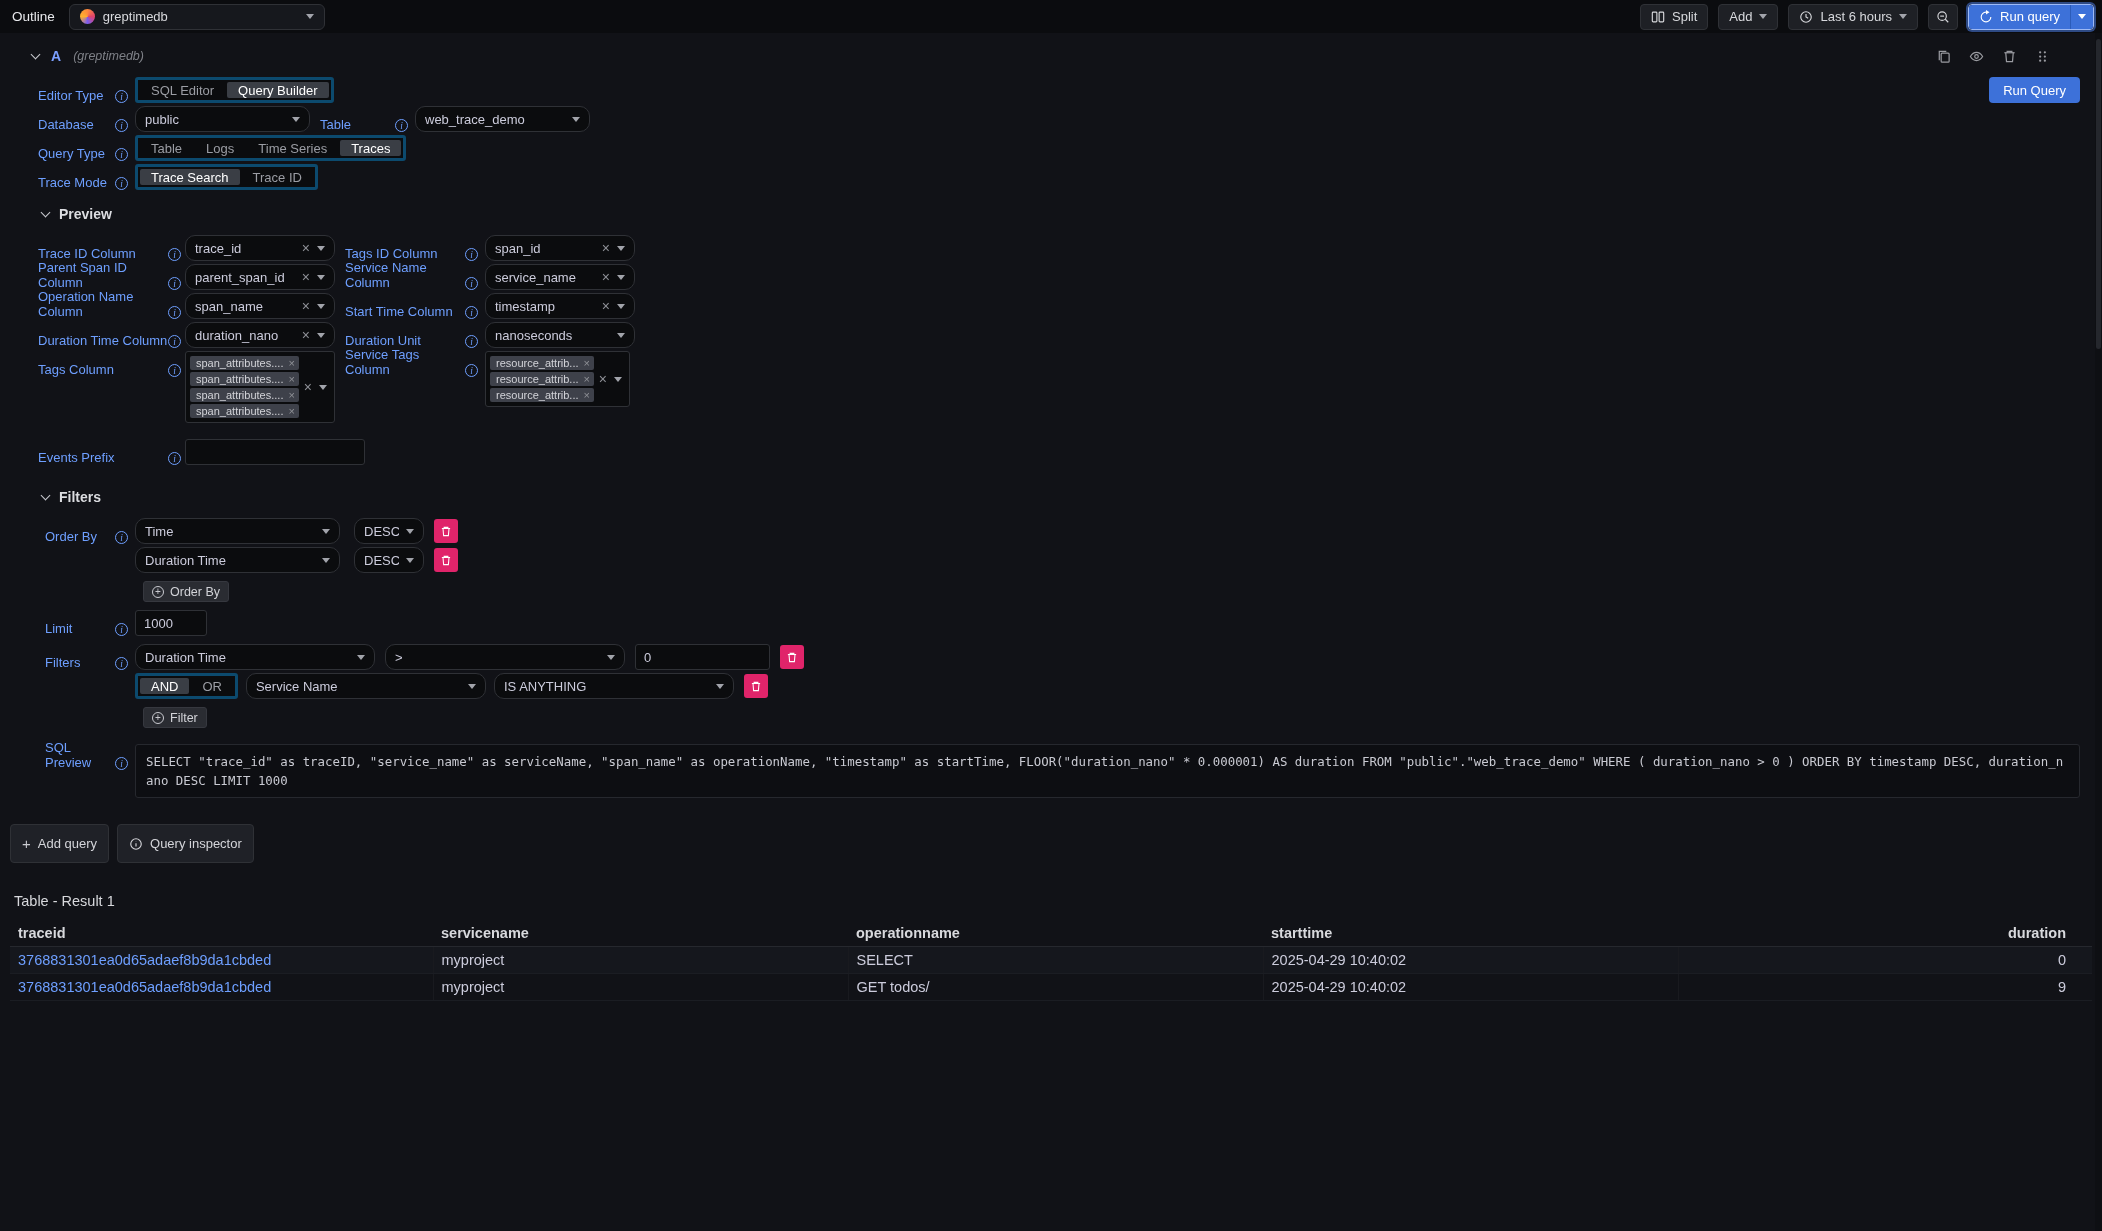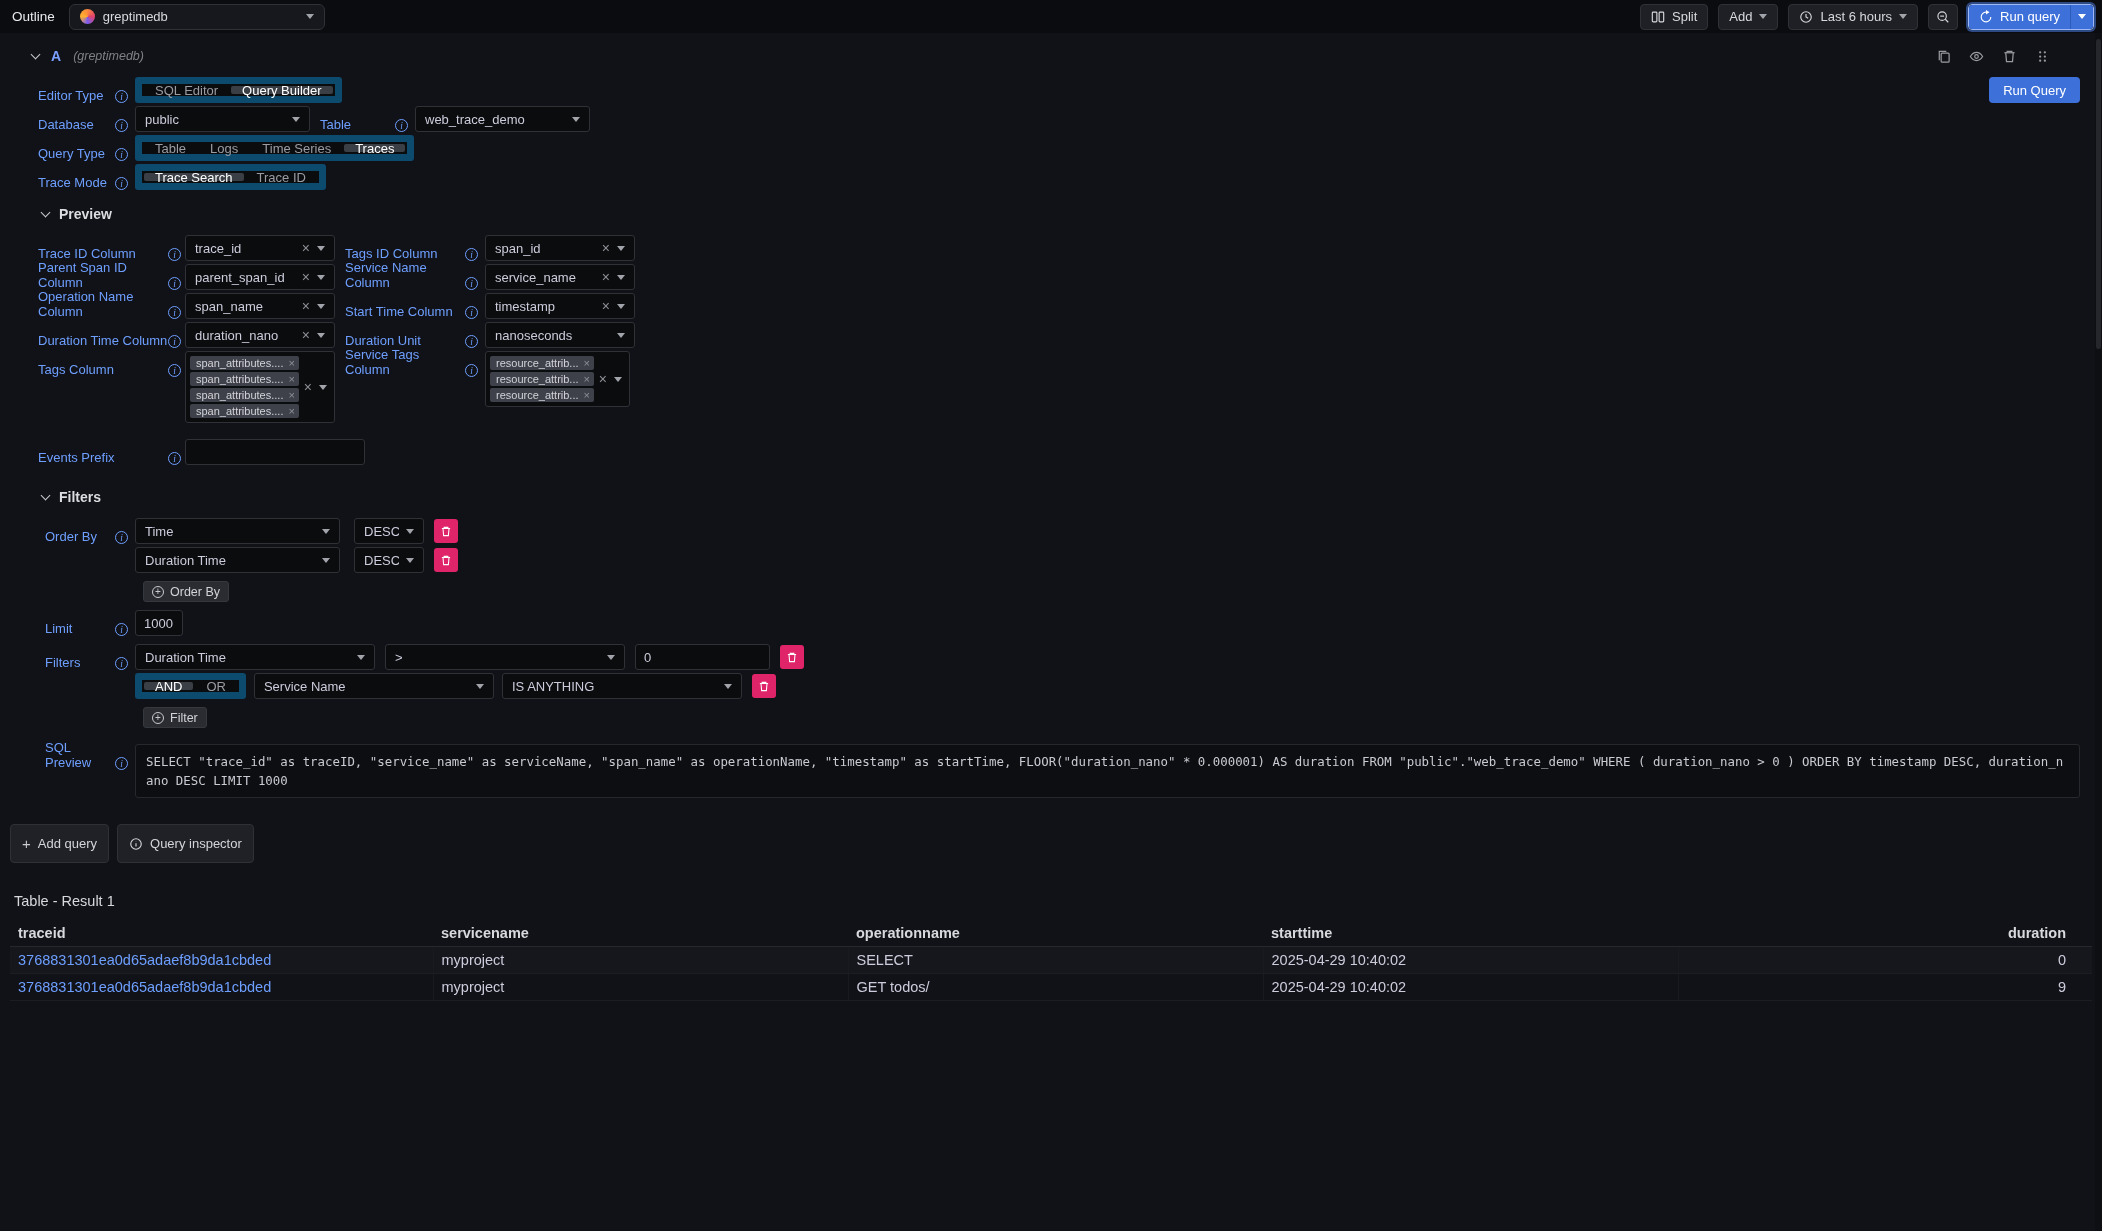--- a/index.html
+++ b/index.html
@@ -35,38 +35,38 @@
 .editor{padding:0 12px 0 28px}
 .f-row{display:flex;align-items:center;margin-bottom:3px}
 .f-row.top{align-items:flex-start}
 .f-label{display:flex;align-items:flex-end;justify-content:space-between;color:#6e9fff;font-size:13px;font-weight:500;height:26px;margin-right:7px;flex:none}
 .lw1{width:90px}
 .lw1b{width:83px}
 .lw2{width:143px;margin-right:4px}
 .lw3{width:133px;margin-left:10px}
 .info{width:13px;height:13px;border:1px solid #6e9fff;border-radius:50%;display:inline-flex;align-items:center;justify-content:center;font-size:9.5px;flex:none;color:#6e9fff}
 .info::before{content:"i";font-family:"Liberation Serif",serif;font-style:italic}
-.sel{display:flex;align-items:center;gap:7px;height:26px;background:#0b0c0e;border:1px solid #2f3136;border-radius:3px;padding:0 9px;color:#ccccdc;font-size:13px;cursor:pointer;flex:none}
+.sel{display:flex;align-items:center;gap:7px;height:26px;background:#0b0c0e;border:1px solid #2f3136;border-radius:10px;padding:0 9px;color:#ccccdc;font-size:13px;cursor:pointer;flex:none}
 .sel .grow{flex:1;white-space:nowrap;overflow:hidden}
 .x-icon{color:#8f9197;font-size:14px;line-height:1}
 .x-icon::before{content:"×"}
 .w150{width:150px}.w175{width:175px}.w205{width:205px}.w70{width:70px}.w240{width:240px}
 .ml8{margin-left:8px}.ml10{margin-left:10px}.ml14{margin-left:14px}
-.rgroup{display:inline-flex;align-items:stretch;background:#0b0c0e;border:7px solid #0c4a6e;border-radius:3px;height:26px;padding:2px;gap:2px;flex:none}
+.rgroup{display:inline-flex;align-items:stretch;background:#0b0c0e;border:3px solid #0c4a6e;border-radius:3px;height:26px;padding:2px;gap:2px;flex:none}
 .rgroup .opt{display:flex;align-items:center;padding:0 11px;border-radius:2px;color:#9b9da4;font-size:13px;white-space:nowrap;cursor:pointer}
 .rgroup .opt.on{background:#3a3e45;color:#fff;font-weight:500}
 .sec-head{display:flex;align-items:center;margin:16px 0 13px 4px;color:#dcdde1;font-size:14px;font-weight:600;gap:10px;cursor:pointer}
 .chev{width:7px;height:7px;border-right:1.6px solid #c9cad0;border-bottom:1.6px solid #c9cad0;transform:rotate(45deg);margin-top:-4px;flex:none}
 .multisel{position:relative;display:flex;background:#0b0c0e;border:1px solid #2f3136;border-radius:3px;padding:4px 34px 4px 4px;flex:none;cursor:pointer}
 .chips{display:flex;flex-direction:column;gap:2px}
 .chip{display:inline-flex;align-items:center;gap:5px;background:#3e414a;border-radius:2px;padding:1px 4px 1px 6px;font-size:11px;color:#d2d3d8;white-space:nowrap}
 .chip .x-icon{font-size:11px}
 .ms-ctl{position:absolute;right:7px;top:50%;transform:translateY(-50%);display:flex;align-items:center;gap:7px}
 input.txt{height:26px;background:#0b0c0e;border:1px solid #2f3136;border-radius:3px;color:#ccccdc;padding:0 8px;font-size:13px}
-.w180{width:180px}.w65{width:48px}.w135{width:135px}
+.w180{width:180px}.w65{width:72px}.w135{width:135px}
 .filters-block{margin-left:7px}
 .indent90{margin-left:90px}
 .btn-danger{width:24px;height:24px;background:#e0246a;border-radius:3px;display:flex;align-items:center;justify-content:center;margin-left:10px;flex:none}
 .btn-danger .ic{stroke:#fff;width:12px;height:13px;stroke-width:1.4}
 .btn-xs{display:inline-flex;align-items:center;gap:6px;height:21px;padding:0 8px;background:#2a2c32;border:1px solid #36383f;border-radius:3px;color:#d2d3d8;font-size:12.5px}
 .plus-o{width:12px;height:12px;border:1px solid #c9cad0;border-radius:50%;display:inline-flex;align-items:center;justify-content:center;font-size:10px;line-height:1;color:#c9cad0}
 .plus-o::before{content:"+"}
 .sqlpre{flex:1;background:#0d0e12;border:1px solid #26282e;border-radius:3px;padding:7px 10px;font-family:"DejaVu Sans Mono",monospace;font-size:12.4px;line-height:19px;color:#c9cad2;white-space:pre-wrap;word-break:break-all;min-height:48px}
 .mt8{margin-top:8px}.mt16{margin-top:16px}.mt24{margin-top:24px}
 .footer-btns{display:flex;gap:8px;margin-top:26px}

